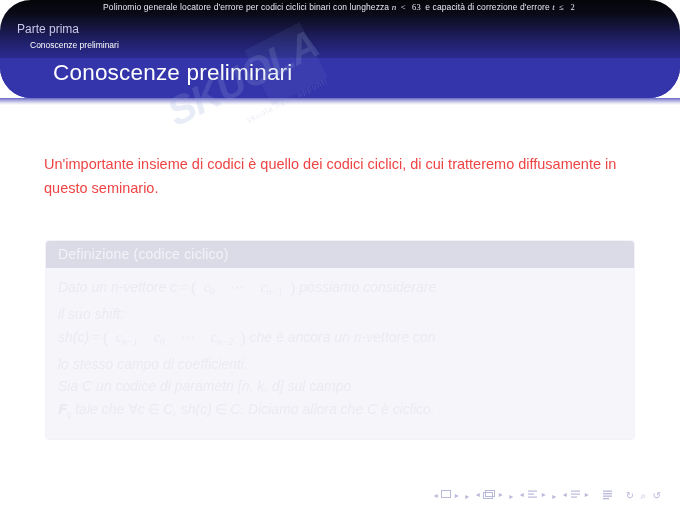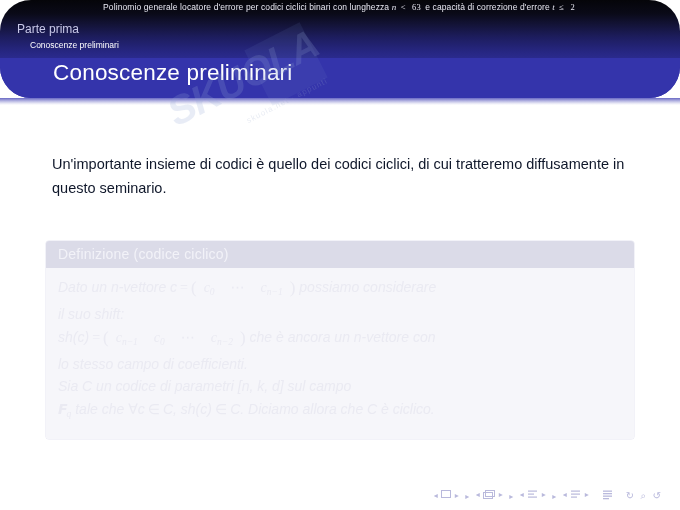--- a/index.html
+++ b/index.html
@@ -122,25 +122,25 @@
     position: absolute;
     left: 105px; top: -2px;
     width: 62px; height: 62px;
     transform: rotate(-27deg);
     background: rgba(120,140,200,0.22);
   }
 
   
   .body-para {
     position: absolute;
-    left: 52px; top: 152px;
+    left: 44px; top: 152px;
     width: 578px;
     font-size: 14.5px;
     line-height: 24px;
-    color: #0f172a;
+    color: #ef4444;
     z-index: 8;
   }
 
   
   .def-block {
     position: absolute;
     left: 46px; top: 241px;
     width: 588px;
     border-radius: 3px;
     overflow: hidden;

